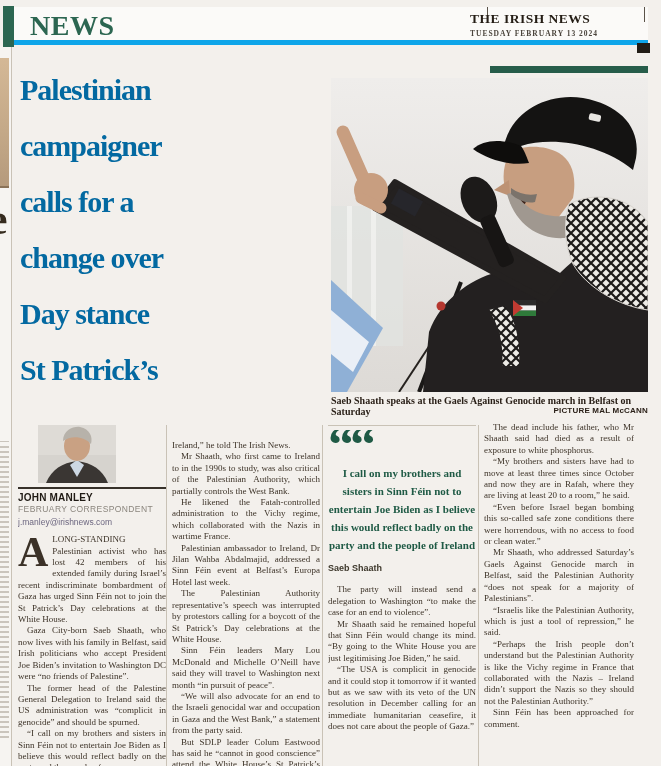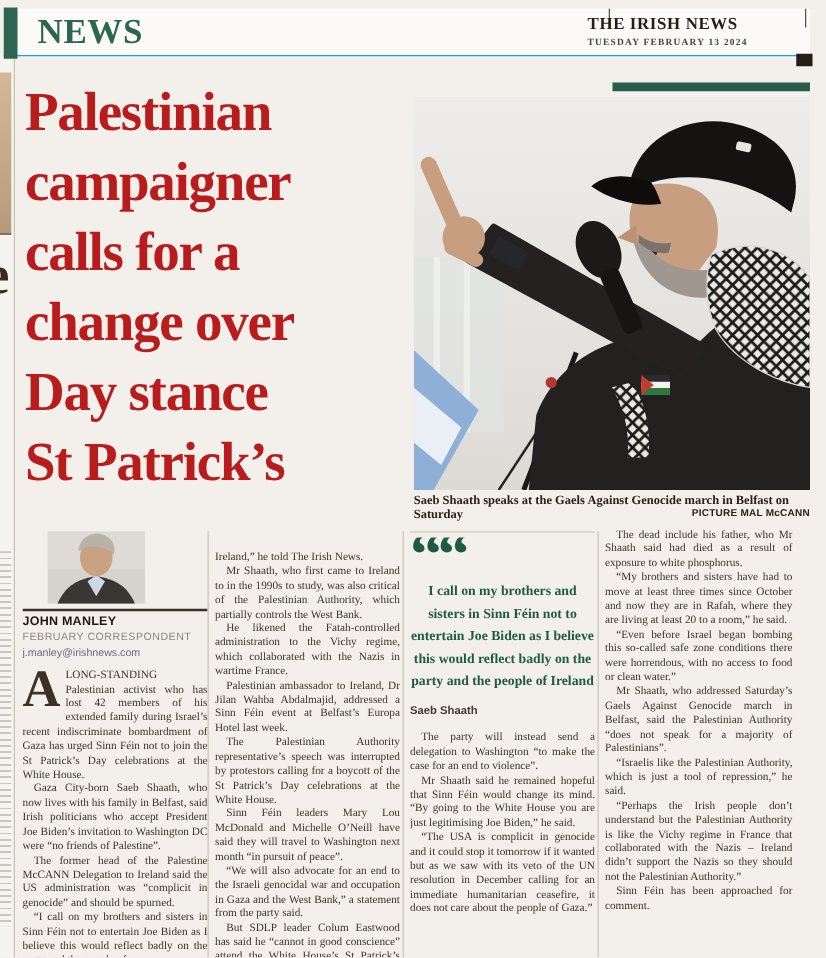--- a/index.html
+++ b/index.html
@@ -9,33 +9,33 @@
 
   
   .edge-strip { position:absolute; left:0; top:46px; width:11px; height:720px; background:#f6f4f1; overflow:hidden; }
   .edge-photo { position:absolute; left:0; top:12px; width:9px; height:130px; background:linear-gradient(180deg,#d4b896,#c3a887 60%,#b59a7c); border-bottom:2px solid #8a7258; }
   .edge-letter { position:absolute; left:-12px; top:148px; width:22px; height:46px; font-size:44px; font-weight:bold; color:#362c1f; }
   .edge-text { position:absolute; left:0; top:395px; width:9px; height:300px;
     background:repeating-linear-gradient(180deg,#b7b0a6 0 1.5px,transparent 1.5px 5px); opacity:.7; }
   .page-rule-left { position:absolute; left:11px; top:47px; width:1px; height:719px; background:#c9c2b6; }
 
   
-  .masthead { position:absolute; left:3px; top:7px; width:645px; height:38px; background:#fbfaf8; border-bottom:1px solid #0ea5e9; }
+  .masthead { position:absolute; left:3px; top:7px; width:645px; height:38px; background:#fbfaf8; border-bottom:5px solid #0ea5e9; }
   .masthead-block { position:absolute; left:0; top:-1px; width:11px; height:41px; background:#2c6651; }
   .section-title { position:absolute; left:27px; top:3px; font-size:28px; font-weight:bold; color:#2c6651; letter-spacing:.5px; }
   .mast-right { position:absolute; right:18px; top:4px; width:160px; text-align:left; color:#241d15; }
   .paper-name { font-size:13.5px; font-weight:bold; letter-spacing:.5px; }
   .paper-date { font-size:7.5px; font-weight:bold; letter-spacing:1px; color:#4a443c; margin-top:2px; }
   .mast-tick { position:absolute; top:0; width:1px; height:15px; background:#5a5248; }
   .tick-a { left:484px; } .tick-b { right:3px; }
   .corner-mark { position:absolute; left:637px; top:43px; width:13px; height:10px; background:#221d16; }
 
   
-  .headline { position:absolute; left:20px; top:62px; width:312px; font-weight:bold; color:#b91c1c;
-    font-size:44px; line-height:56px; letter-spacing:-1px; }
+  .headline { position:absolute; left:20px; top:62px; width:312px; font-weight:bold; color:#0369a1;
+    font-size:30px; line-height:56px; letter-spacing:-1px; }
   .headline span { display:block; }
 
   
   .photo-topbar { position:absolute; left:490px; top:66px; width:158px; height:7px; background:#275d4a; }
   .photo-wrap { position:absolute; left:331px; top:78px; width:317px; height:314px; background:#e7e5e2; overflow:hidden; }
   .caption { position:absolute; left:331px; top:395px; width:317px; font-size:10px; font-weight:bold; color:#2b2119; line-height:11px; }
   .credit { position:absolute; left:331px; top:406px; width:317px; text-align:right; font-family:"Liberation Sans",sans-serif; font-size:8px; font-weight:bold; color:#2b2119; letter-spacing:.2px; }
 
   
   .col-rule { position:absolute; top:425px; width:1px; height:341px; background:#c9c2b6; }
@@ -184,21 +184,21 @@
       <ellipse cx="39" cy="21" rx="13" ry="15" fill="#c9a183"></ellipse>
       <path d="M25,16 C25,5 36,1 42,2 C52,4 55,12 53,19 C46,11 33,10 25,16 Z" fill="#b7b2aa"></path>
     </svg>
     <div class="byline-rule"></div>
     <div class="byline-name">JOHN MANLEY</div>
     <div class="byline-role">FEBRUARY CORRESPONDENT</div>
     <div class="byline-email">j.manley@irishnews.com</div>
     <div class="article-start">
       <p class="noindent"><span class="dropcap">A</span><span>LONG-STANDING Palestinian activist who has lost 42 members of his extended family during Israel’s recent indiscriminate bombardment of Gaza has urged Sinn Féin not to join the St Patrick’s Day celebrations at the White House.</span></p>
       <p>Gaza City-born Saeb Shaath, who now lives with his family in Belfast, said Irish politicians who accept President Joe Biden’s invitation to Washington DC were “no friends of Palestine”.</p>
-      <p>The former head of the Palestine McCANN Delegation to Ireland said the US administration was “complicit in genocide” and should be spurned.</p>
+      <p>The former head of the Palestine General Delegation to Ireland said the US administration was “complicit in genocide” and should be spurned.</p>
       <p>“I call on my brothers and sisters in Sinn Féin not to entertain Joe Biden as I believe this would reflect badly on the party and the people of</p>
     </div>
   </div>
 
   <div class="col col-2">
     <p class="noindent">Ireland,” he told The Irish News.</p>
     <p>Mr Shaath, who first came to Ireland to in the 1990s to study, was also critical of the Palestinian Authority, which partially controls the West Bank.</p>
     <p>He likened the Fatah-controlled administration to the Vichy regime, which collaborated with the Nazis in wartime France.</p>
     <p>Palestinian ambassador to Ireland, Dr Jilan Wahba Abdalmajid, addressed a Sinn Féin event at Belfast’s Europa Hotel last week.</p>
     <p>The Palestinian Authority representative’s speech was interrupted by protestors calling for a boycott of the St Patrick’s Day celebrations at the White House.</p>

